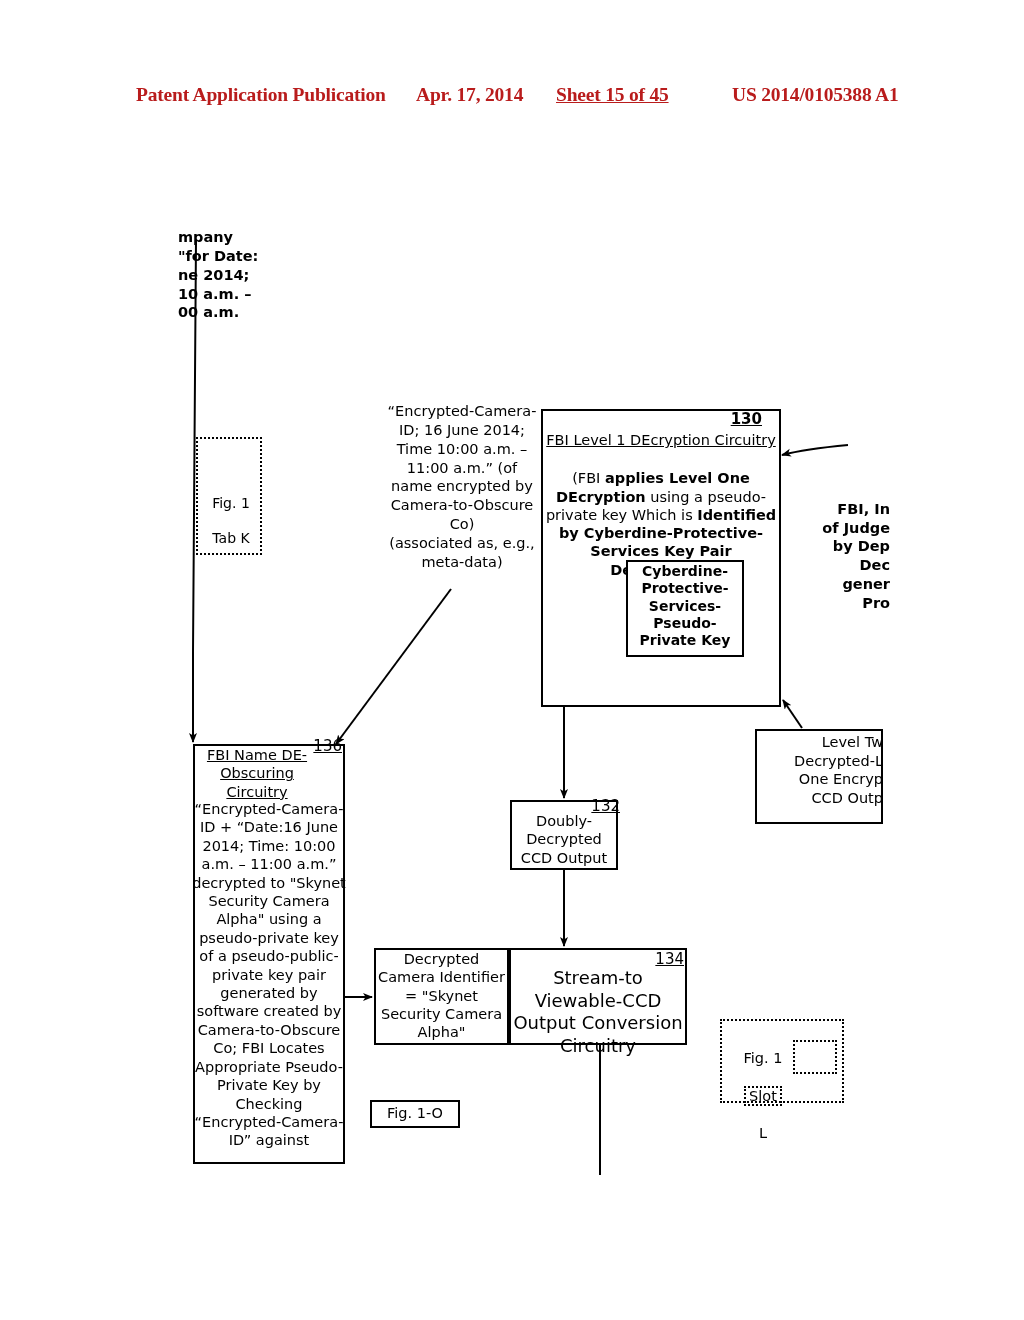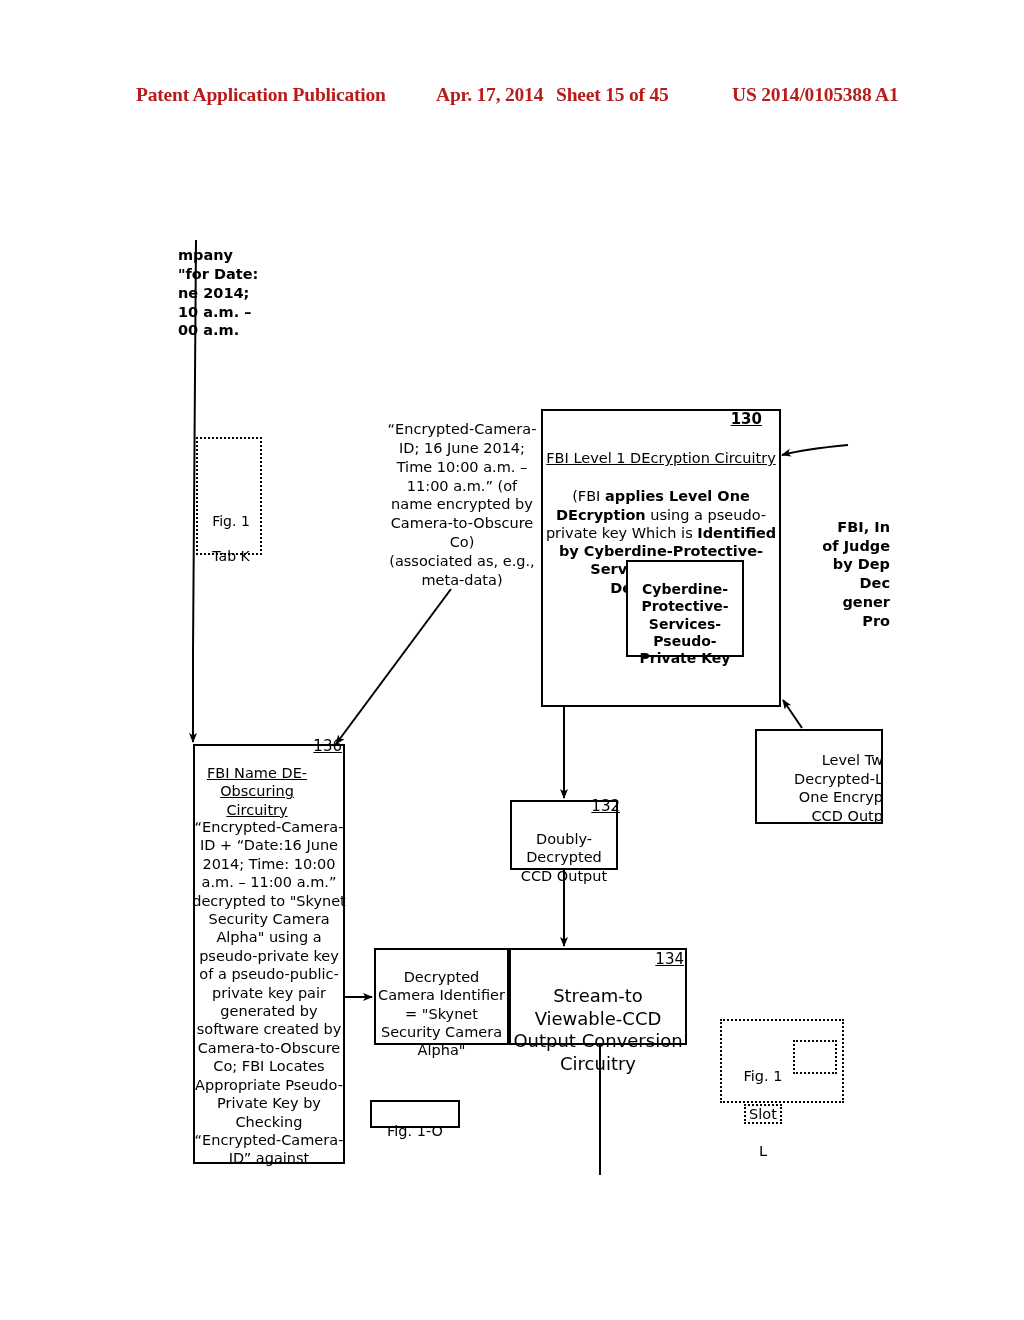--- a/index.html
+++ b/index.html
@@ -25,22 +25,22 @@
     height: 34px;
     font-family: "Liberation Serif", serif;
     font-weight: bold;
     font-size: 19.5px;
     letter-spacing: -0.2px;
     color: #b91c1c;
     white-space: nowrap;
   }
   .pub-header span { position: absolute; top: 0; }
   .hdr-pub   { left: 136px; }
-  .hdr-date  { left: 416px; margin-left: 20px; }
-  .hdr-sheet { left: 556px; }
+  .hdr-date  { left: 416px; }
+  .hdr-sheet { left: 556px; text-decoration: underline; }
   .hdr-num   { left: 704px; margin-left: 28px; }
 
   
   .box {
     position: absolute;
     border: 2px solid #000;
     box-sizing: border-box;
     background: #fff;
   }
   .dotted-box {
@@ -49,21 +49,20 @@
     box-sizing: border-box;
     background: transparent;
   }
   .txt {
     position: absolute;
     box-sizing: border-box;
     text-align: center;
     line-height: 1.22;
     font-size: 14.5px;
     white-space: pre-line;
-    margin-top: 18px;
   }
   .left-clip { text-align: left; }
   .right-clip { text-align: right; }
   .b { font-weight: bold; }
   .ref {
     position: absolute;
     font-size: 15px;
     text-decoration: underline;
     text-align: right;
   }

